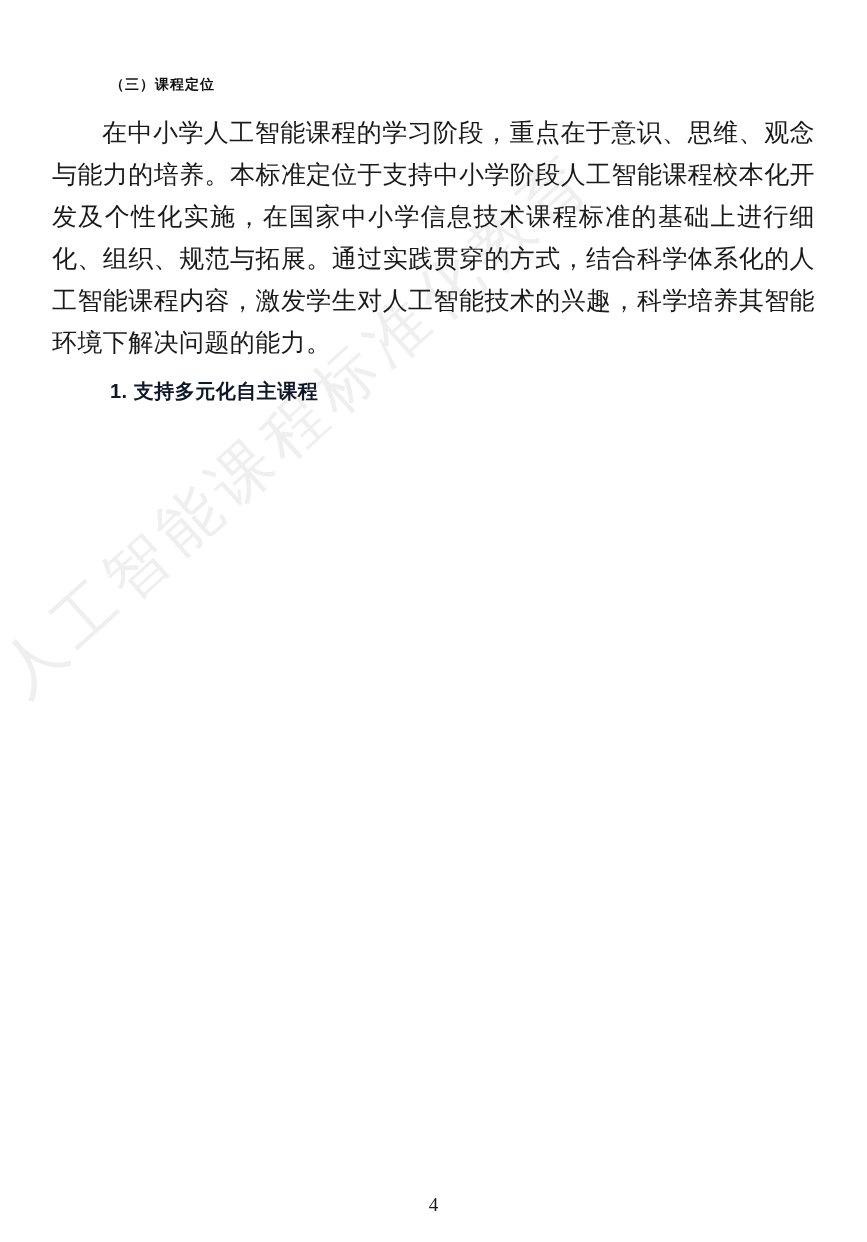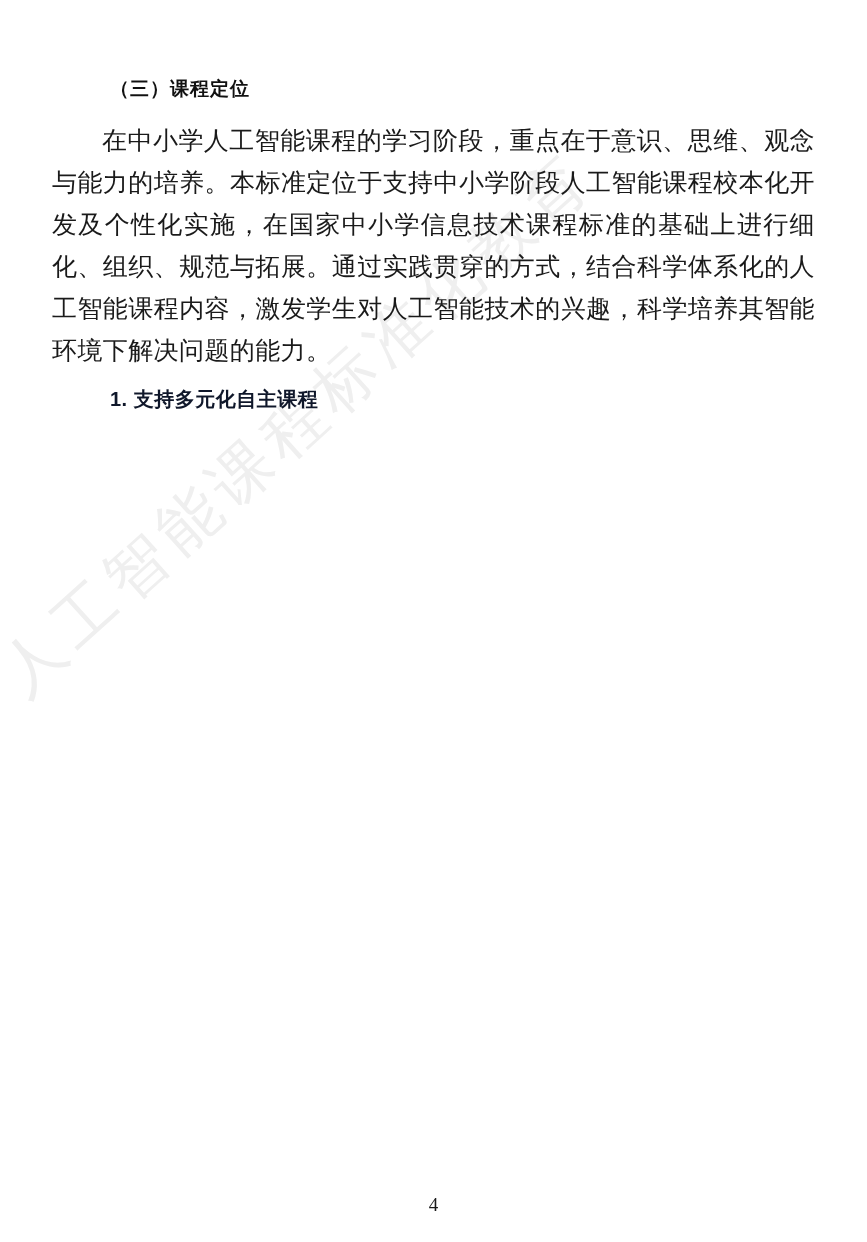--- a/index.html
+++ b/index.html
@@ -48,21 +48,21 @@
     transform-origin: left center;
   }
 
   .content {
     position: relative;
     z-index: 1;
   }
 
   h2.heading {
     font-family: "Liberation Sans", sans-serif;
-    font-size: 19px;
+    font-size: 14px;
     font-weight: bold;
     margin: 12px 0 18px 0;
     padding-left: 58px;
     letter-spacing: 1px;
     color: #111;
   }
 
   h3.subheading {
     font-family: "Liberation Sans", sans-serif;
     font-size: 20px;

